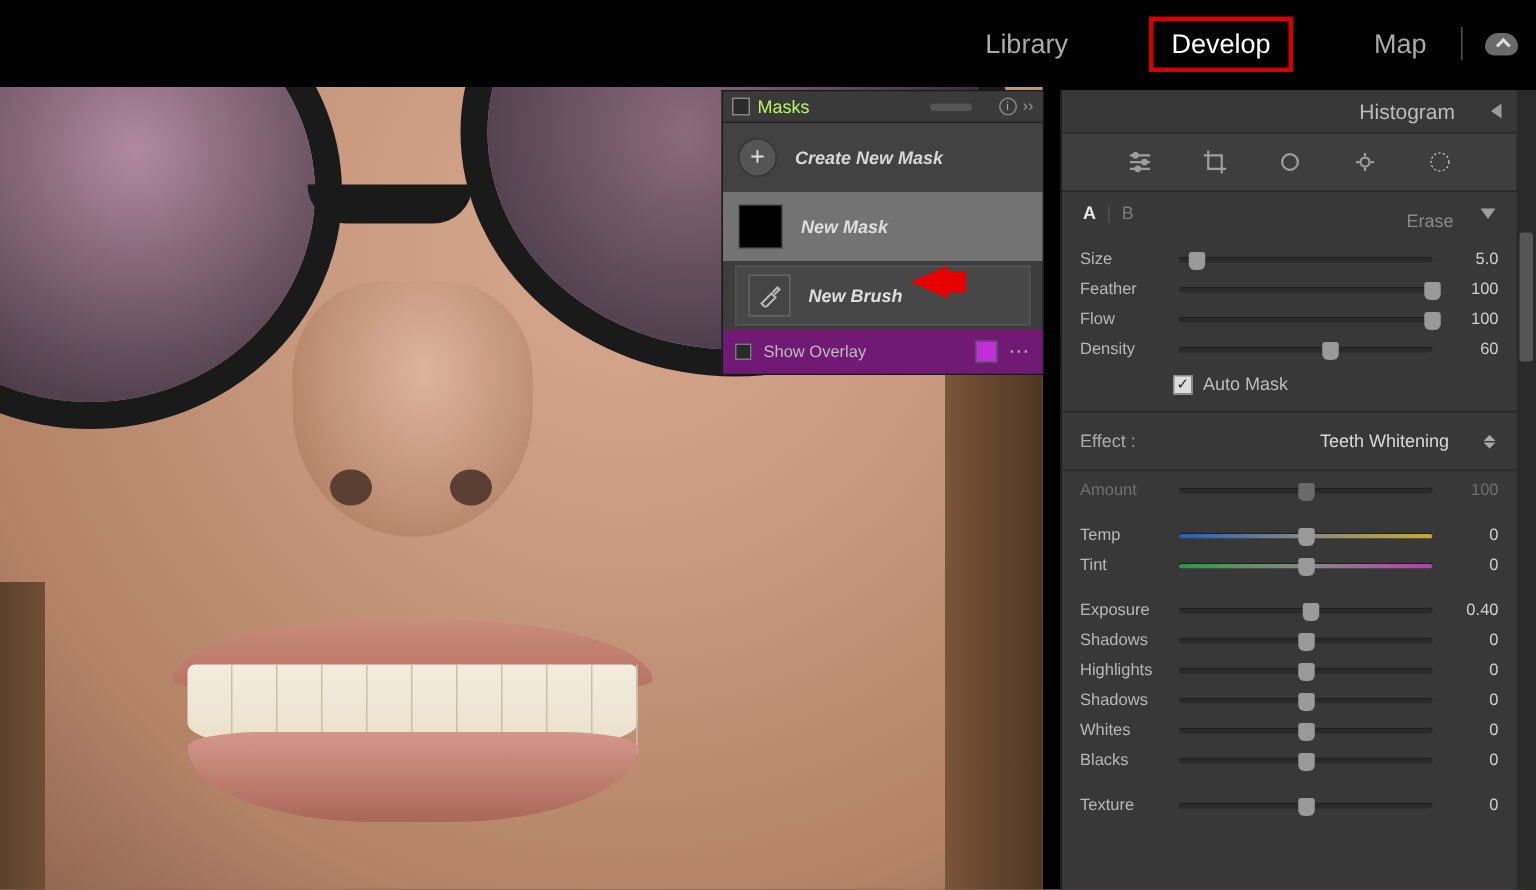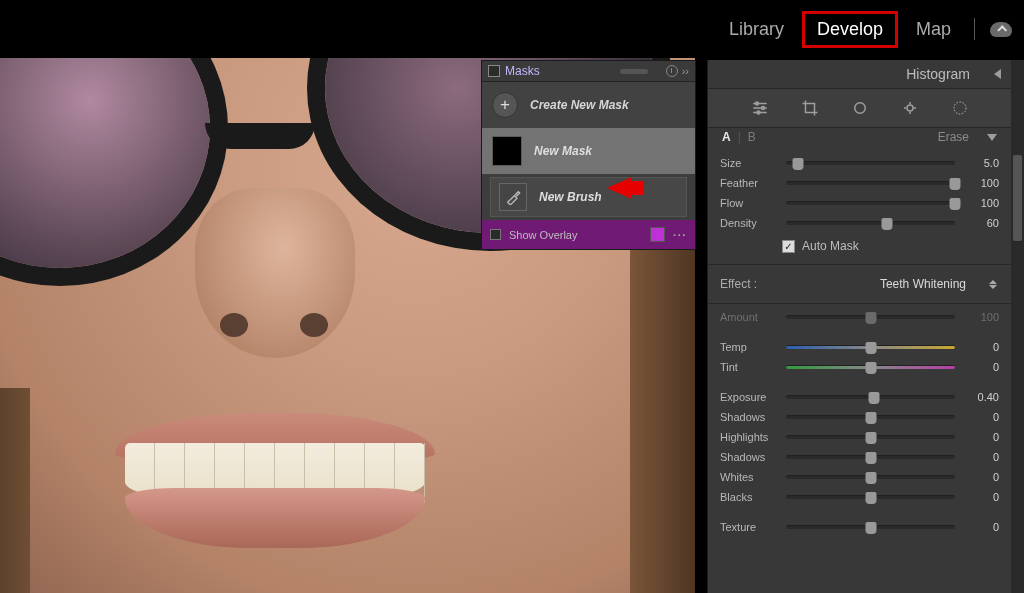--- a/index.html
+++ b/index.html
@@ -1,20 +1,20 @@
 <!DOCTYPE html>
 <html><head>
 <meta charset="utf-8">
 <style>
   * { box-sizing: border-box; margin: 0; padding: 0; font-family: "Segoe UI", Arial, sans-serif; }
   body { background: #000; width: 1024px; height: 593px; overflow: hidden; color: #bdbdbd; position: relative; }
   
   
   .topnav { position: absolute; top: 0; left: 0; right: 0; height: 58px; background: #000; display: flex; justify-content: flex-end; align-items: center; padding-right: 12px; gap: 10px; }
-  .nav-item { color: #aaa; font-size: 18px; padding: 4px 8px; cursor: pointer; }
+  .nav-item { color: #aaa; font-size: 18px; padding: 4px 8px; cursor: pointer; margin-left: 36px; }
   .nav-item.active { color: #fff; border: 3px solid #d40000; padding: 5px 12px; }
   .nav-divider { width: 1px; height: 22px; background: #555; margin: 0 5px; }
   .cloud { width: 22px; height: 15px; background:#6a6a6a; border-radius:9px 9px 6px 6px; position:relative; display:flex; align-items:center; justify-content:center; }
   .cloud::after{content:""; width:5px;height:5px;border-top:2px solid #ddd;border-right:2px solid #ddd; transform:rotate(-45deg) translateY(1px); }
 
   
   .photo { position:absolute; top:58px; left:0; width:695px; height:535px; overflow:hidden; background:#b98f7a; }
   .skin-base{position:absolute;inset:0;background:radial-gradient(circle at 60% 20%, #d7a88e 0%, #c99a80 35%, #b38267 75%, #8f6450 100%);}
   .glasses{position:absolute;top:0;left:0;right:-20px;height:220px;}
   .lens-l{position:absolute;top:-70px;left:-90px;width:300px;height:280px;border-radius:50%;background:radial-gradient(circle at 60% 40%, #b189a0, #5e4957 60%, #2a2430);box-shadow:0 0 0 18px #1a1a1a;}
@@ -28,21 +28,21 @@
   .teeth{position:absolute;top:55px;left:25px;right:25px;height:60px;background:linear-gradient(#f3ecde,#e9dfc8);border-radius:5px 5px 35% 35%;display:flex}
   .teeth span{flex:1;border-right:1px solid #c9bfa9;}
   .lip-bot{position:absolute;top:100px;left:25px;right:25px;height:60px;background:linear-gradient(#d4988a,#a96757);border-radius:20% 20% 50% 50% / 20% 20% 100% 100%;}
   .hair{position:absolute;top:60px;right:-5px;width:70px;height:500px;background:linear-gradient(90deg,#7a5539,#4b3422);}
   .hair.l{left:-30px;right:auto;top:330px;width:60px;height:280px;background:linear-gradient(90deg,#4a3523,#6f4e34);}
 
   
   .masks-panel{position:absolute;top:60px;left:481px;width:215px;background:#3d3d3d;border:1px solid #1a1a1a;font-size:12px;}
   .masks-hdr{display:flex;align-items:center;padding:3px 6px;background:#3a3a3a;border-bottom:1px solid #222;}
   .mh-icon{width:12px;height:12px;border:1px solid #888;margin-right:5px;background:#2b2b2b;}
-  .mh-title{flex:1;color:#c4b5fd}
+  .mh-title{flex:1;color:#bef264}
   .mh-drag{width:28px;height:5px;background:#555;border-radius:3px;margin:0 18px 0 6px;}
   .mh-info{width:12px;height:12px;border:1px solid #888;border-radius:50%;font-size:8px;line-height:10px;text-align:center;color:#aaa;margin-right:4px;}
   .mh-exp{color:#999;font-size:11px;}
   .create-row{display:flex;align-items:center;padding:10px 10px;gap:12px;background:#424242;}
   .plus-c{width:26px;height:26px;border-radius:50%;background:#555;display:flex;align-items:center;justify-content:center;color:#ddd;font-size:17px;border:1px solid #333;}
   .create-lbl{color:#d7d7d7;font-style:italic;font-weight:bold;font-size:12px;}
   .mask-entry{display:flex;align-items:center;padding:8px 10px;gap:12px;background:#737373;}
   .mask-thumb{width:30px;height:30px;background:#000;border:1px solid #5a5a5a;}
   .brush-thumb{width:28px;height:28px;background:#454545;border:1px solid #666;display:flex;align-items:center;justify-content:center;}
   .brush-thumb svg{width:16px;height:16px;}
@@ -74,21 +74,21 @@
   .tool-ic.active{color:#d8d8d8;}
   
   .brush-hdr{display:flex;align-items:center;padding:8px 12px;}
   .brush-hdr .lbl{color:#c7c7c7;font-size:13px;}
   .brush-hdr .sp{flex:1;}
   .inv-chk{width:11px;height:11px;border:1px solid #777;margin-right:6px;}
   .ab-row{display:flex;align-items:center;padding:2px 14px 9px;font-size:12px;}
   .ab-a{color:#e8e8e8;font-weight:bold;}
   .ab-sep{color:#555;margin:0 7px;}
   .ab-b{color:#7a7a7a;}
-  .ab-erase{color:#8a8a8a;margin-left:auto;margin-right:18px;}
+  .ab-erase{color:#8a8a8a;margin-left:auto;margin-right:18px;margin-top:10px;}
   .disc-tri{width:0;height:0;border-left:5px solid transparent;border-right:5px solid transparent;border-top:7px solid #9e9e9e;}
 
   .slider-row{display:flex;align-items:center;padding:2px 12px;height:20px;}
   .s-lbl{width:66px;text-align:left;color:#b8b8b8;padding-right:10px;font-size:11px;}
   .s-lbl.dim{color:#707070;}
   .s-track{flex:1;height:4px;background:#2a2a2a;border-radius:2px;position:relative;border-top:1px solid #202020;}
   .s-track.grad-temp{background:linear-gradient(90deg,#2a5fb0,#888,#c9a830);}
   .s-track.grad-tint{background:linear-gradient(90deg,#2f9a3f,#888,#b53fa8);}
   .s-knob{position:absolute;top:-4px;width:11px;height:12px;background:#999;border-radius:2px 2px 4px 4px;transform:translateX(-50%);}
   .s-knob.dim{background:#6a6a6a;}

